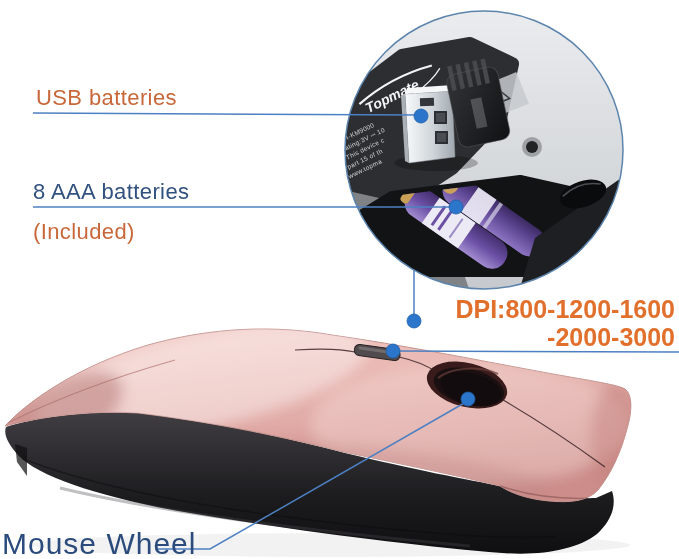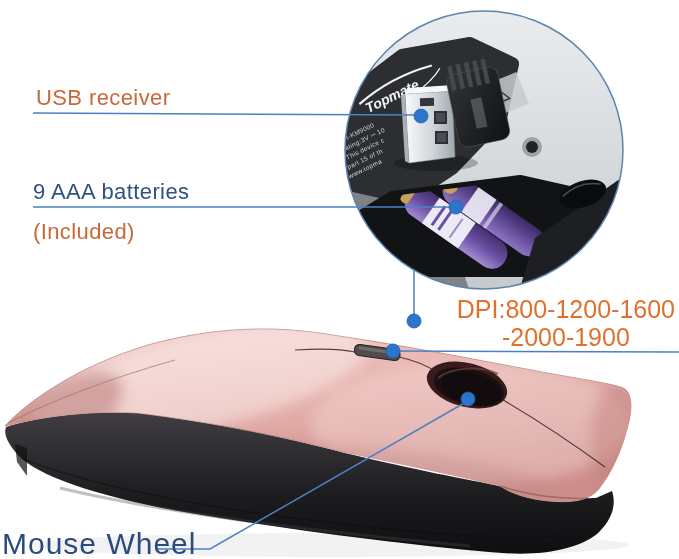--- a/index.html
+++ b/index.html
@@ -9,21 +9,21 @@
     font-family:"Liberation Sans",sans-serif;
   }
   .stage svg{position:absolute;left:0;top:0;}
   .lbl{position:absolute;white-space:nowrap;letter-spacing:.4px;}
   .lbl-orange{color:#c8683a;}
   .lbl-navy{color:#31517e;}
   .lbl-usb{left:36px;top:85px;font-size:22px;}
   .lbl-batt{left:33px;top:179px;font-size:22px;}
   .lbl-incl{left:33px;top:211px;font-size:22px;margin-top:8px;}
   .lbl-dpi{right:4px;top:295px;font-size:25px;line-height:28px;
-           font-weight:400;color:#e2702d;text-align:center;letter-spacing:0;}
+           font-weight:700;color:#e2702d;text-align:right;letter-spacing:0;}
   .lbl-wheel{left:2px;top:527px;font-size:30px;color:#2a4b7c;letter-spacing:1px;}
 </style>
 </head>
 <body>
 
 <div class="stage">
 
 <svg width="679" height="559" viewBox="0 0 679 559">
   <defs>
     <linearGradient id="pinkMain" x1="0.1" y1="0" x2="0.55" y2="1">
@@ -204,21 +204,21 @@
   </g>
   <g fill="#2b76cb" stroke="#1e5fa8" stroke-width="0.8">
     <circle cx="421" cy="116" r="7"></circle>
     <circle cx="456" cy="207" r="7"></circle>
     <circle cx="414" cy="321" r="7"></circle>
     <circle cx="393" cy="351" r="7"></circle>
     <circle cx="468" cy="399" r="7"></circle>
   </g>
 </svg>
 
-  <div class="lbl lbl-usb lbl-orange">USB receiver</div>
-  <div class="lbl lbl-batt lbl-navy">9 AAA batteries</div>
+  <div class="lbl lbl-usb lbl-orange">USB batteries</div>
+  <div class="lbl lbl-batt lbl-navy">8 AAA batteries</div>
   <div class="lbl lbl-incl lbl-orange">(Included)</div>
   <div class="lbl lbl-dpi">
     <div>DPI:800-1200-1600</div>
-    <div>-2000-1900</div>
+    <div>-2000-3000</div>
   </div>
   <div class="lbl lbl-wheel">Mouse Wheel</div>
 </div>
 
 </body></html>

